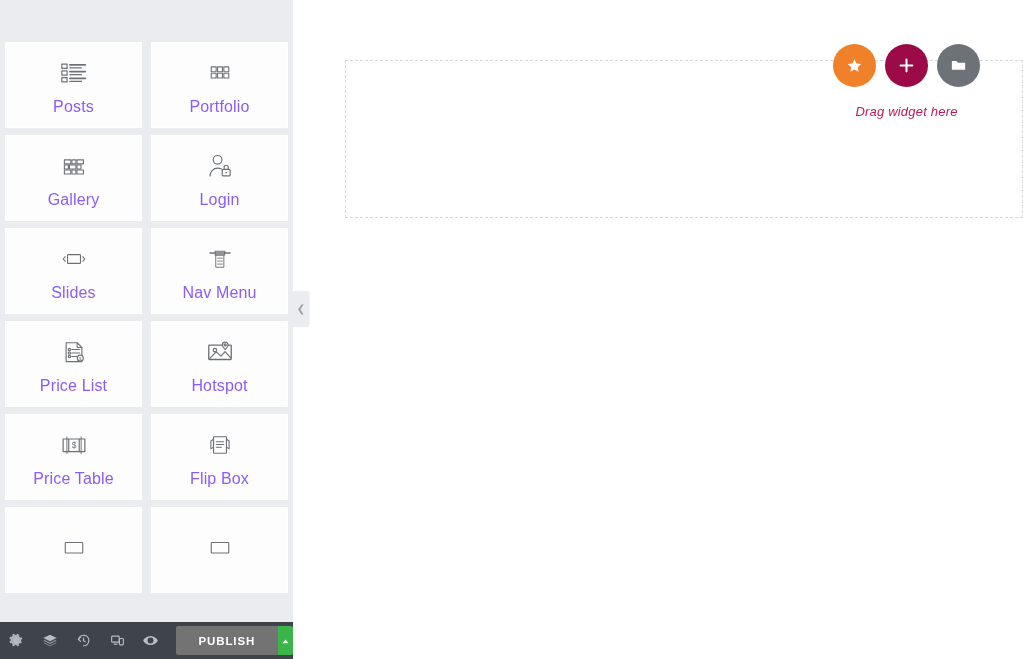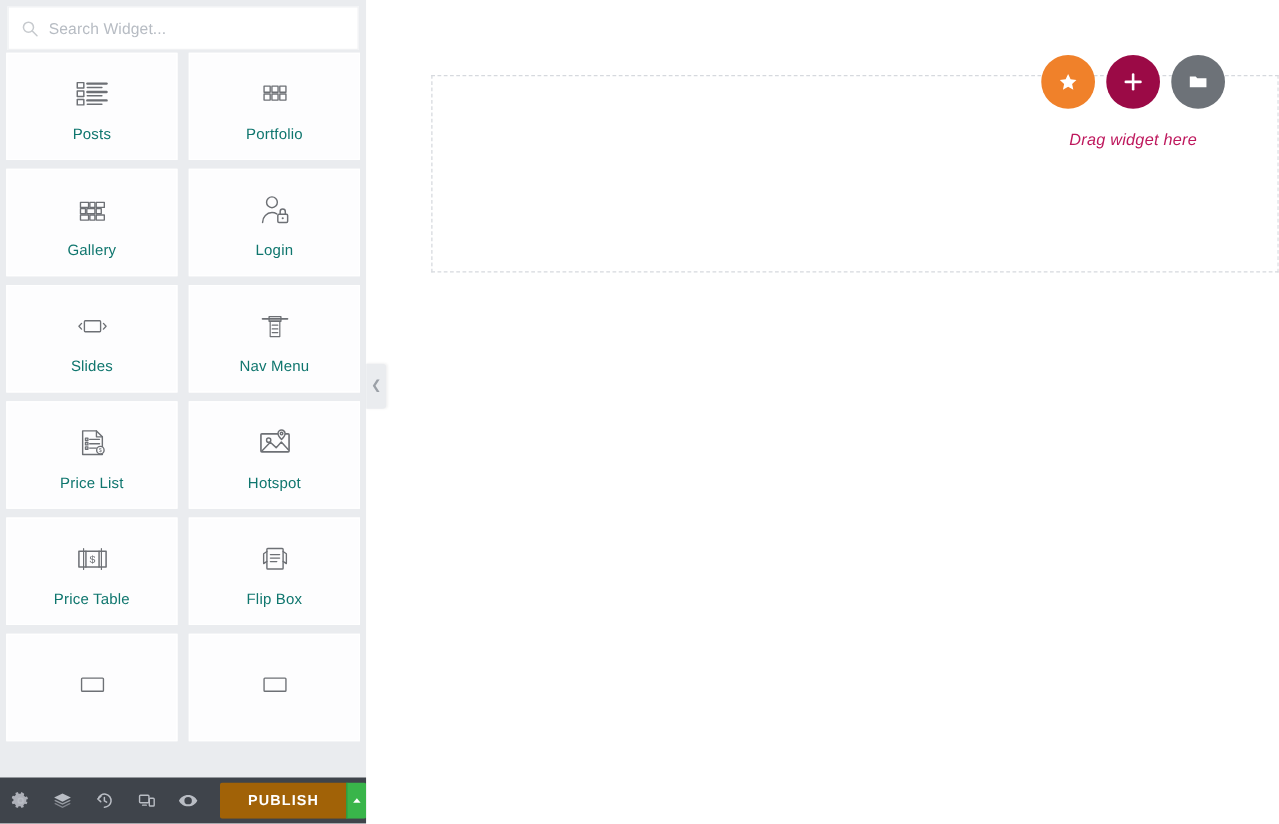--- a/index.html
+++ b/index.html
@@ -97,22 +97,22 @@
     height: 34px;
     display: flex;
     align-items: center;
     justify-content: center;
     color: #6d7075;
     margin-bottom: 9px;
   }
   .wicon svg { display: block; }
 
   .wlabel {
-    font-size: 12px;
-    color: #0f766e;
+    font-size: 16px;
+    color: #8b5cf6;
     letter-spacing: .15px;
     text-align: center;
     line-height: 1;
   }
 
   
   #panel-handle {
     position: absolute;
     left: 293px;
     top: 291px;
@@ -158,21 +158,21 @@
 
   #publish-group {
     margin-left: 9px;
     height: 29px;
     display: flex;
     align-items: stretch;
     border-radius: 2px;
     overflow: hidden;
   }
   #publish-button {
-    background: #a16207;
+    background: #737373;
     color: #ffffff;
     font-size: 11.5px;
     font-weight: bold;
     letter-spacing: .9px;
     padding: 0 22px;
     display: flex;
     align-items: center;
     border: 0;
     cursor: pointer;
     font-family: "Liberation Sans", sans-serif;
@@ -239,29 +239,20 @@
     white-space: nowrap;
   }
 </style>
 </head>
 <body>
 
 <div id="app">
 
   <div id="panel">
 
-    <div id="search-wrap">
-      <span class="mag">
-        <svg viewBox="0 0 16 16" width="14" height="14" fill="none" stroke="#9aa0a7" stroke-width="1.4">
-          <circle cx="6.6" cy="6.6" r="4.6"></circle>
-          <line x1="10.1" y1="10.1" x2="14.4" y2="14.4" stroke-linecap="round"></line>
-        </svg>
-      </span>
-      <input id="search-input" type="text" placeholder="Search Widget..." style="">
-    </div>
 
     <div id="widget-scroll">
       <div class="wgrid" id="wgrid">
           <div class="wcard">
             <span class="wicon">
               <svg viewBox="0 0 32 32" width="30" height="30" fill="none" stroke="currentColor" stroke-width="1.25" stroke-linecap="round" stroke-linejoin="round">
                 <rect x="3" y="6.5" width="5.6" height="4.6"></rect>
                 <rect x="3" y="13.7" width="5.6" height="4.6"></rect>
                 <rect x="3" y="20.9" width="5.6" height="4.6"></rect>
                 <line x1="11.6" y1="7.3" x2="28" y2="7.3" stroke-width="2"></line>

